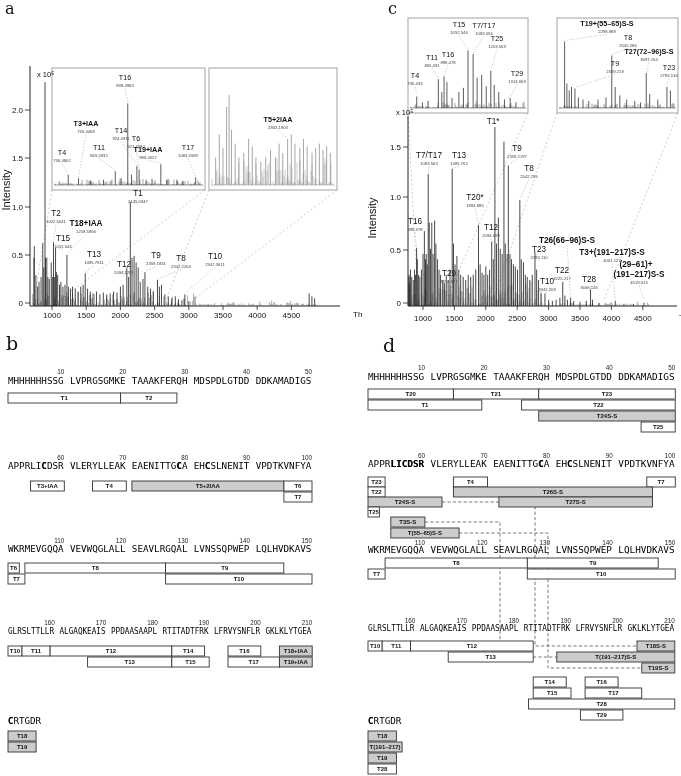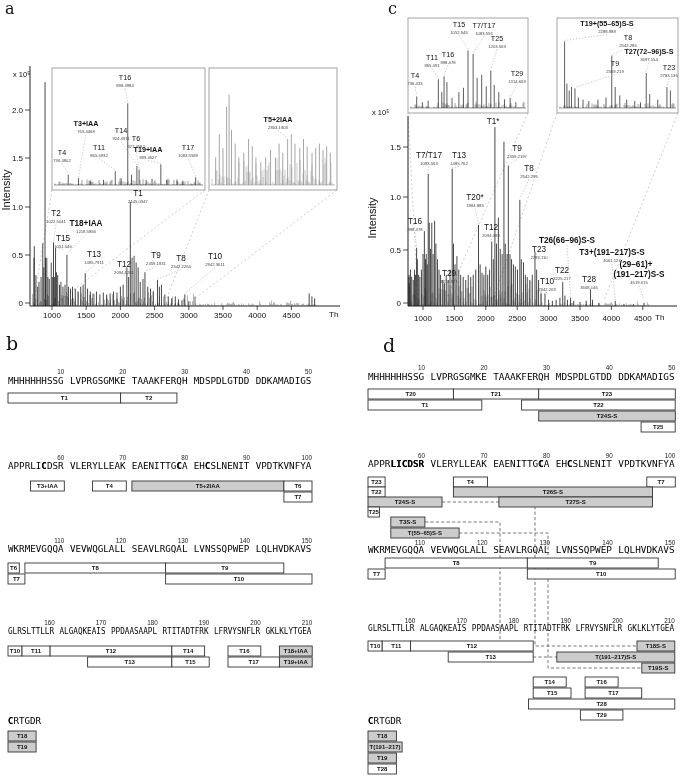--- a/index.html
+++ b/index.html
@@ -1,20 +1,20 @@
 <!DOCTYPE html>
 <html><head>
 <meta charset="utf-8">
 <style>
   html,body{margin:0;padding:0;background:#fff;}
   #fig{position:relative;width:681px;height:776px;background:#fff;overflow:hidden;
        font-family:"Liberation Sans",sans-serif;}
   #fig-svg{position:absolute;left:0;top:0;}
   .pl{position:absolute;font-family:"DejaVu Serif",serif;color:#111;line-height:1;}
-  .lab{position:absolute;color:#111;line-height:1;}
+  .lab{position:absolute;color:#111;line-height:1;margin-left:24px;}
   .ylab{position:absolute;width:160px;height:14px;text-align:center;font-size:11px;color:#111;
         transform:rotate(-90deg);line-height:1;}
 </style>
 </head>
 <body>
 
 <div id="fig">
   <svg id="fig-svg" width="681" height="776">
       <g>
         <line x1="52" y1="190" x2="34" y2="300" stroke="#b8b8b8" stroke-width="0.7" stroke-dasharray="2,2.4"></line>

